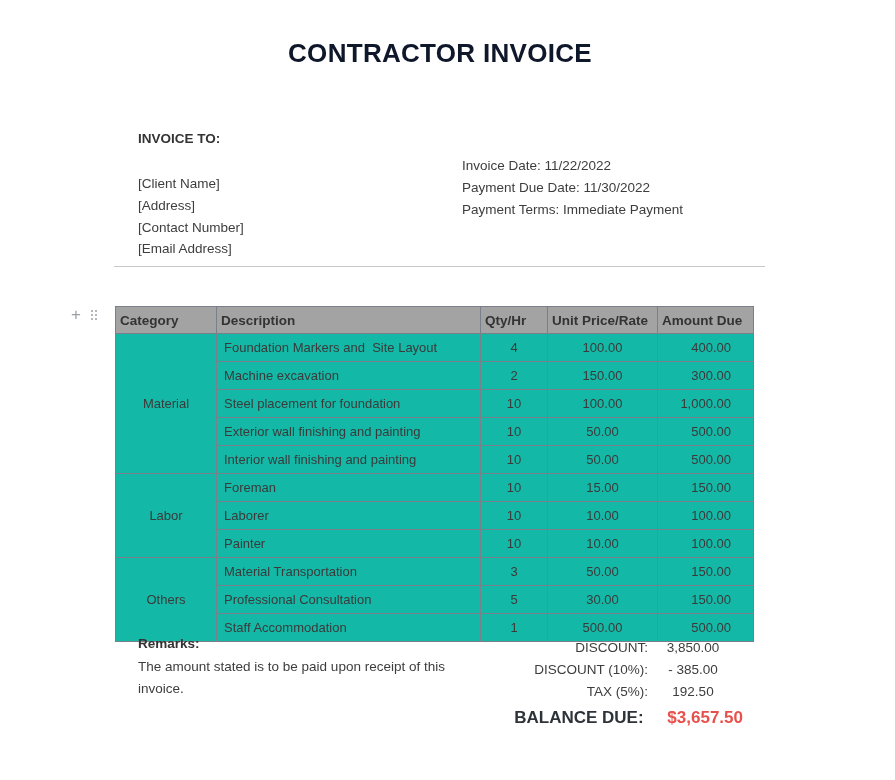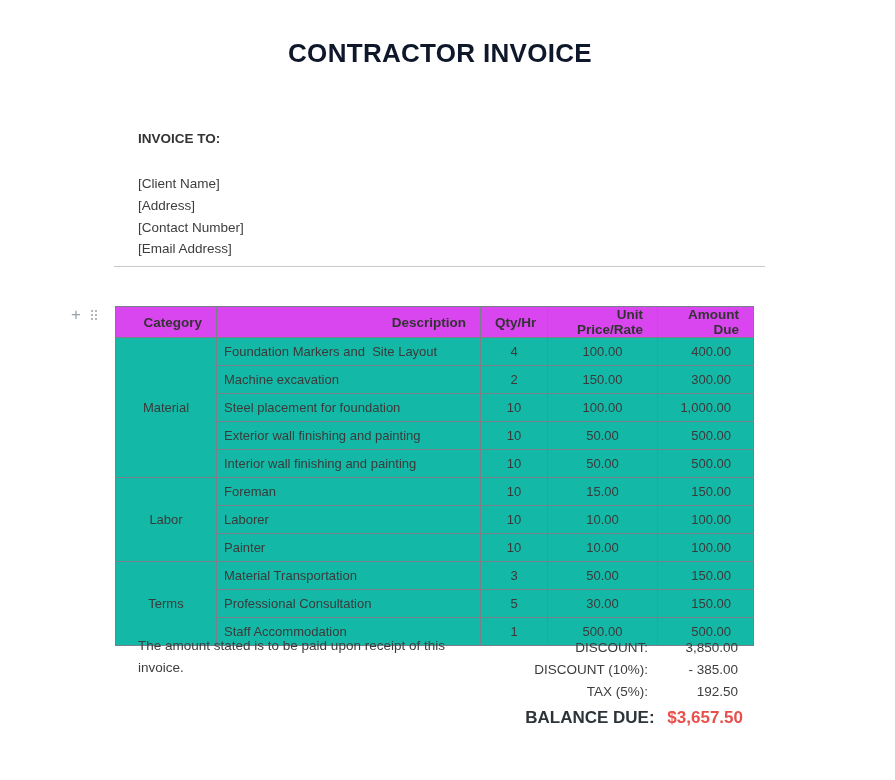--- a/index.html
+++ b/index.html
@@ -25,57 +25,62 @@
   #add-block { font-size:17px; line-height:16px; cursor:pointer; }
   #drag-handle { display:grid; grid-template-columns:2px 2px; grid-template-rows:2px 2px 2px; gap:2px; cursor:grab; }
   #drag-handle i { width:2px; height:2px; background:#9aa1a9; border-radius:50%; }
 
   #invoice-table {
     position:absolute; top:306px; left:115px; width:638px;
     border-collapse:collapse; table-layout:fixed; font-size:13px;
   }
   #invoice-table th, #invoice-table td { border:1px solid #7a8089; overflow:hidden; }
   #invoice-table th {
-    background:#d946ef; height:26px; font-size:13.5px; font-weight:700;
-    color:#333333; text-align:right; padding:0 14px;
+    background:#a3a3a3; height:26px; font-size:13.5px; font-weight:700;
+    color:#333333; text-align:left; padding:0 4px;
   }
   #invoice-table td { height:25px; color:#3a3a3a; background:#14b8a6; }
   td.cell-category { text-align:center; }
   td.cell-desc { padding-left:7px; white-space:pre-wrap; }
   td.cell-qty, td.cell-unit { text-align:center; }
   td.cell-amount { text-align:right; padding-right:22px; }
 
   #remarks { top:635px; left:138px; width:310px; font-size:13.5px; }
   #remarks .section-heading { margin-bottom:3px; }
   #remarks-text { line-height:22px; color:#3d3d3d; }
 
   #totals { top:637px; left:400px; width:338px; font-size:13.5px; color:#3d3d3d; }
   .total-row { display:flex; justify-content:flex-end; line-height:22px; }
-  .total-value { width:90px; text-align:right; }
+  .total-value { width:90px; text-align:center; }
 
   #balance-line { top:705px; left:115px; width:628px; text-align:right; font-size:17px; font-weight:700; line-height:26px; }
   #balance-label { color:#2d3338; }
-  #balance-value { color:#e8504b; margin-left:8px; }
+  #balance-value { color:#e8504b; margin-left:19px; }
 </style>
 </head>
 <body>
 
 <div class="abs" id="page-title">CONTRACTOR INVOICE</div>
 
 <div class="abs" id="invoice-to">
   <div class="section-heading">INVOICE TO:</div>
   <div class="info-lines">
     <div>[Client Name]</div>
     <div>[Address]</div>
     <div>[Contact Number]</div>
     <div>[Email Address]</div>
   </div>
 </div>
 
 <div class="abs" id="invoice-info">
+  <div class="info-lines">
+    <div>Invoice Date: 11/22/2022</div>
+    <div>Payment Due Date: 11/30/2022</div>
+    <div>Payment Terms: Immediate Payment</div>
+  </div>
 </div>
 
 <div class="abs" id="section-divider"></div>
 
 <div class="abs" id="block-controls">
   <span id="add-block">+</span>
   <span id="drag-handle">
     <i></i>
       <i></i>
       <i></i>
@@ -147,21 +152,21 @@
         <td class="cell-unit">10.00</td>
         <td class="cell-amount">100.00</td>
       </tr>
       <tr>
         <td class="cell-desc">Painter</td>
         <td class="cell-qty">10</td>
         <td class="cell-unit">10.00</td>
         <td class="cell-amount">100.00</td>
       </tr>
       <tr>
-        <td rowspan="3" class="cell-category">Terms</td>
+        <td rowspan="3" class="cell-category">Others</td>
         <td class="cell-desc">Material Transportation</td>
         <td class="cell-qty">3</td>
         <td class="cell-unit">50.00</td>
         <td class="cell-amount">150.00</td>
       </tr>
       <tr>
         <td class="cell-desc">Professional Consultation</td>
         <td class="cell-qty">5</td>
         <td class="cell-unit">30.00</td>
         <td class="cell-amount">150.00</td>
@@ -169,20 +174,21 @@
       <tr>
         <td class="cell-desc">Staff Accommodation</td>
         <td class="cell-qty">1</td>
         <td class="cell-unit">500.00</td>
         <td class="cell-amount">500.00</td>
       </tr>
     </tbody>
 </table>
 
 <div class="abs" id="remarks">
+  <div class="section-heading">Remarks:</div>
   <div id="remarks-text">The amount stated is to be paid upon receipt of this invoice.</div>
 </div>
 
 <div class="abs" id="totals">
   <div class="total-row">
     <span class="total-label">DISCOUNT:</span>
     <span class="total-value">3,850.00</span>
   </div>
   <div class="total-row">
     <span class="total-label">DISCOUNT (10%):</span>

